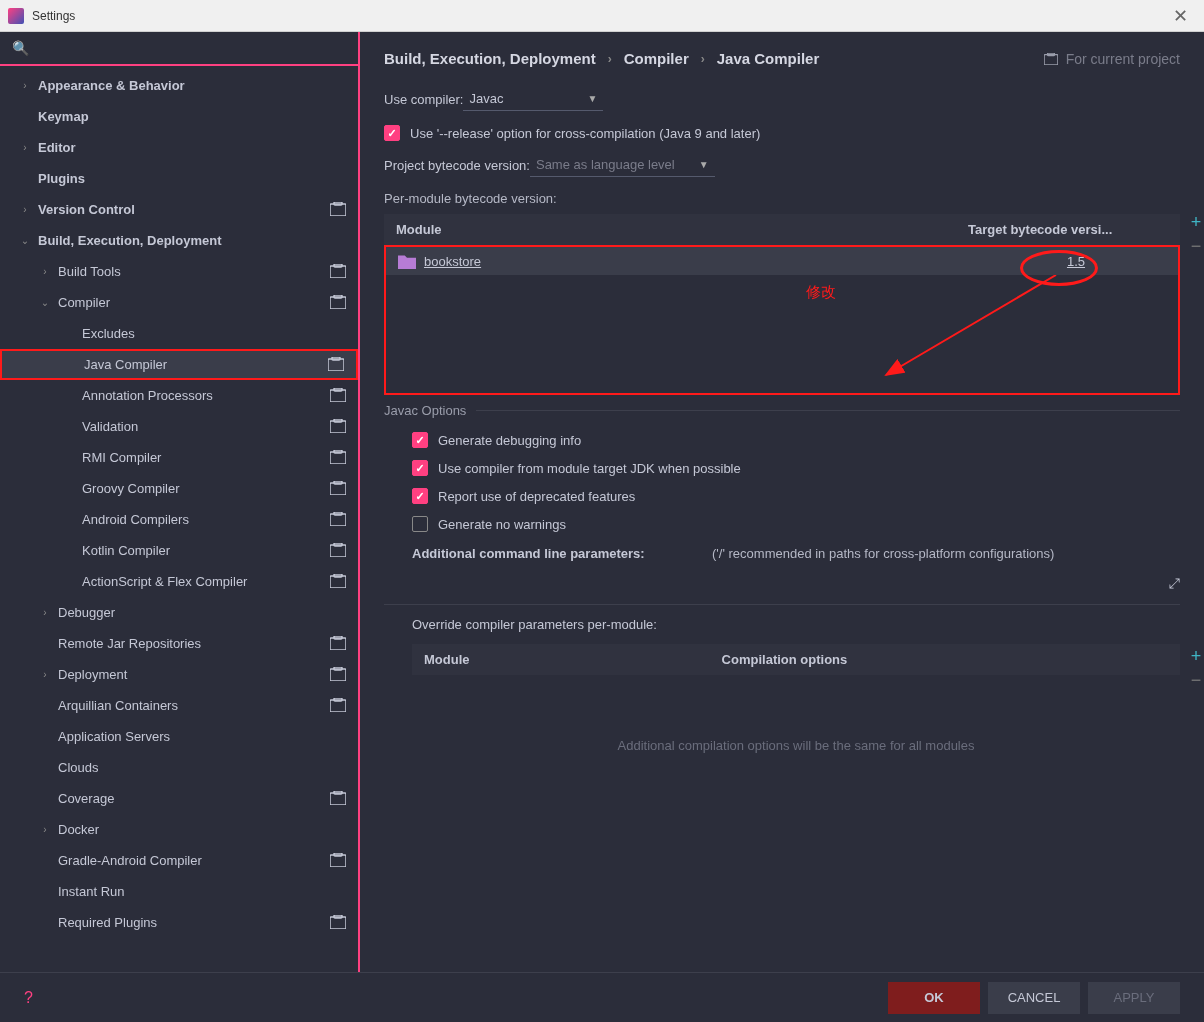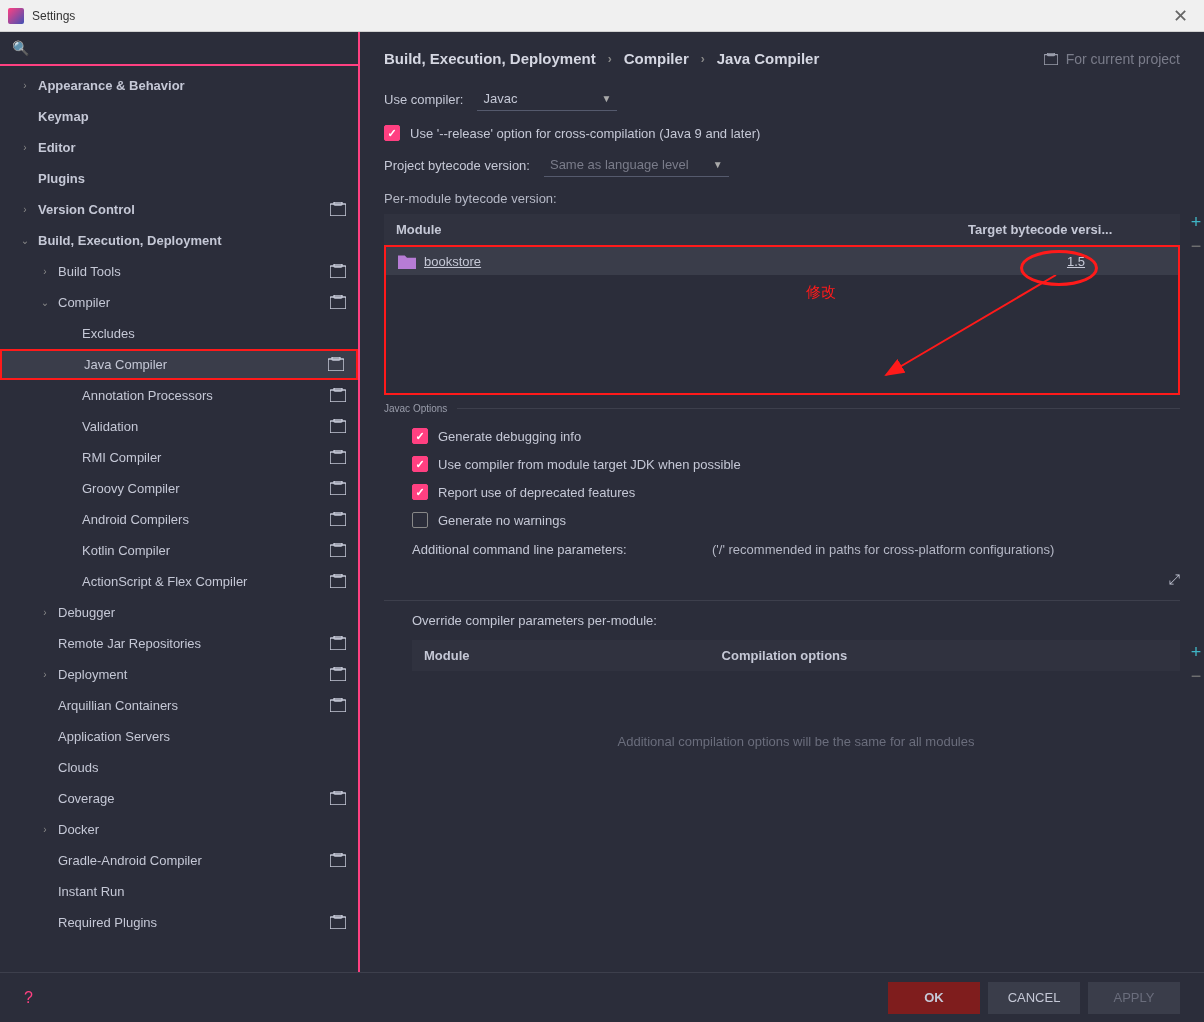--- a/index.html
+++ b/index.html
@@ -125,21 +125,20 @@
   font-size: 14px;
   display: flex;
   align-items: center;
   gap: 8px;
 }
 .scope .proj-ic { display: inline-flex; }
 .row {
   display: flex;
   align-items: center;
   margin-bottom: 14px;
-  gap: 14px;
 }
 .select-ctl {
   display: inline-flex;
   align-items: center;
   border-bottom: 1px solid #555a6d;
   padding: 4px 6px;
   min-width: 140px;
   cursor: pointer;
 }
 .select-ctl .val { flex: 1; }
@@ -247,29 +246,29 @@
 }
 fieldset.grp {
   border: none;
   border-top: 1px solid #3d3f4c;
   padding: 14px 0 0 0;
   margin: 8px 0;
 }
 fieldset.grp legend {
   color: #9a9dab;
   padding-right: 10px;
-  font-size: 10px;
+  font-size: 13px;
 }
 .indent { padding-left: 28px; }
 .param-row {
   display: flex;
   align-items: center;
   margin: 14px 0;
 }
-.param-row .lbl { width: 300px; }
+.param-row .lbl { width: 300px; font-weight: bold; }
 .param-row .hint { color: #b5b8c6; }
 .expand-ic {
   float: right;
   color: #c5c8d6;
   font-size: 14px;
   cursor: pointer;
 }
 .override-table {
   margin-top: 12px;
   position: relative;

